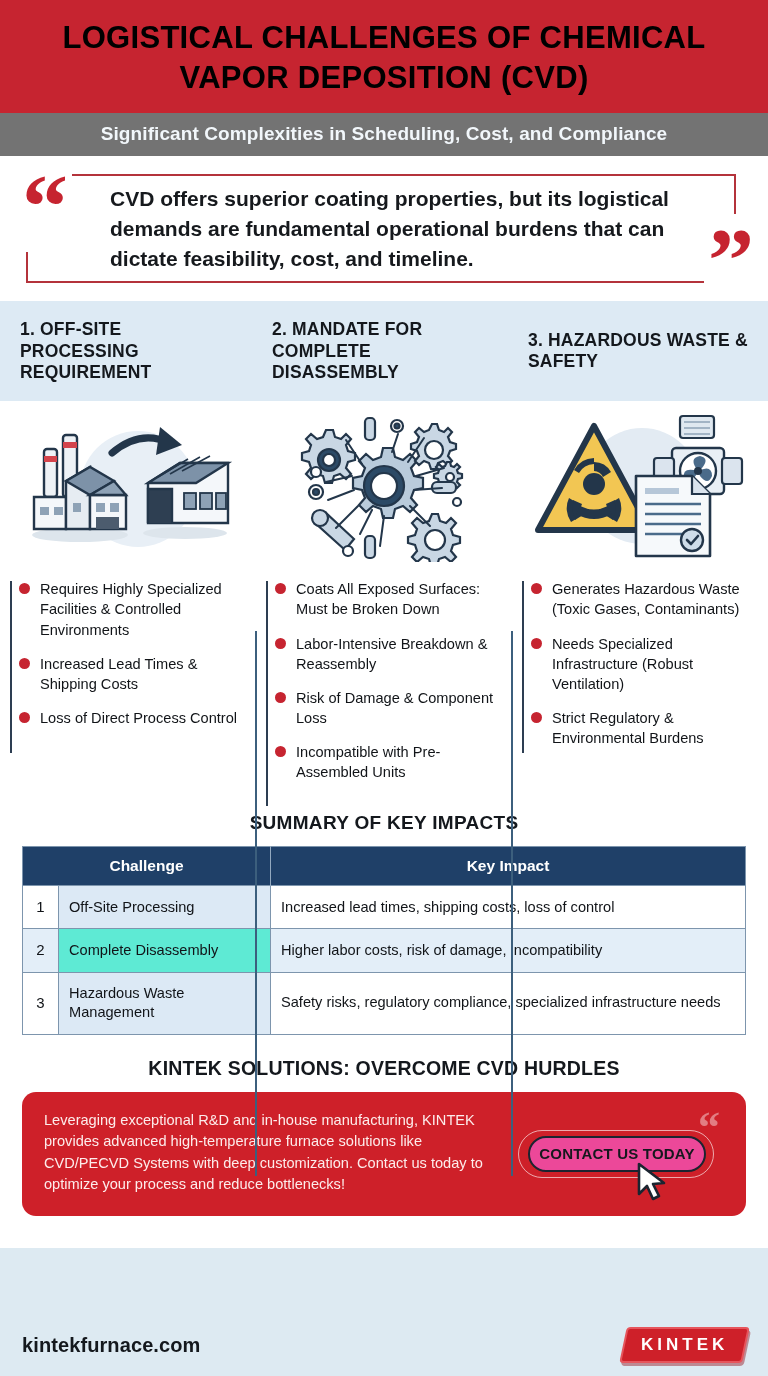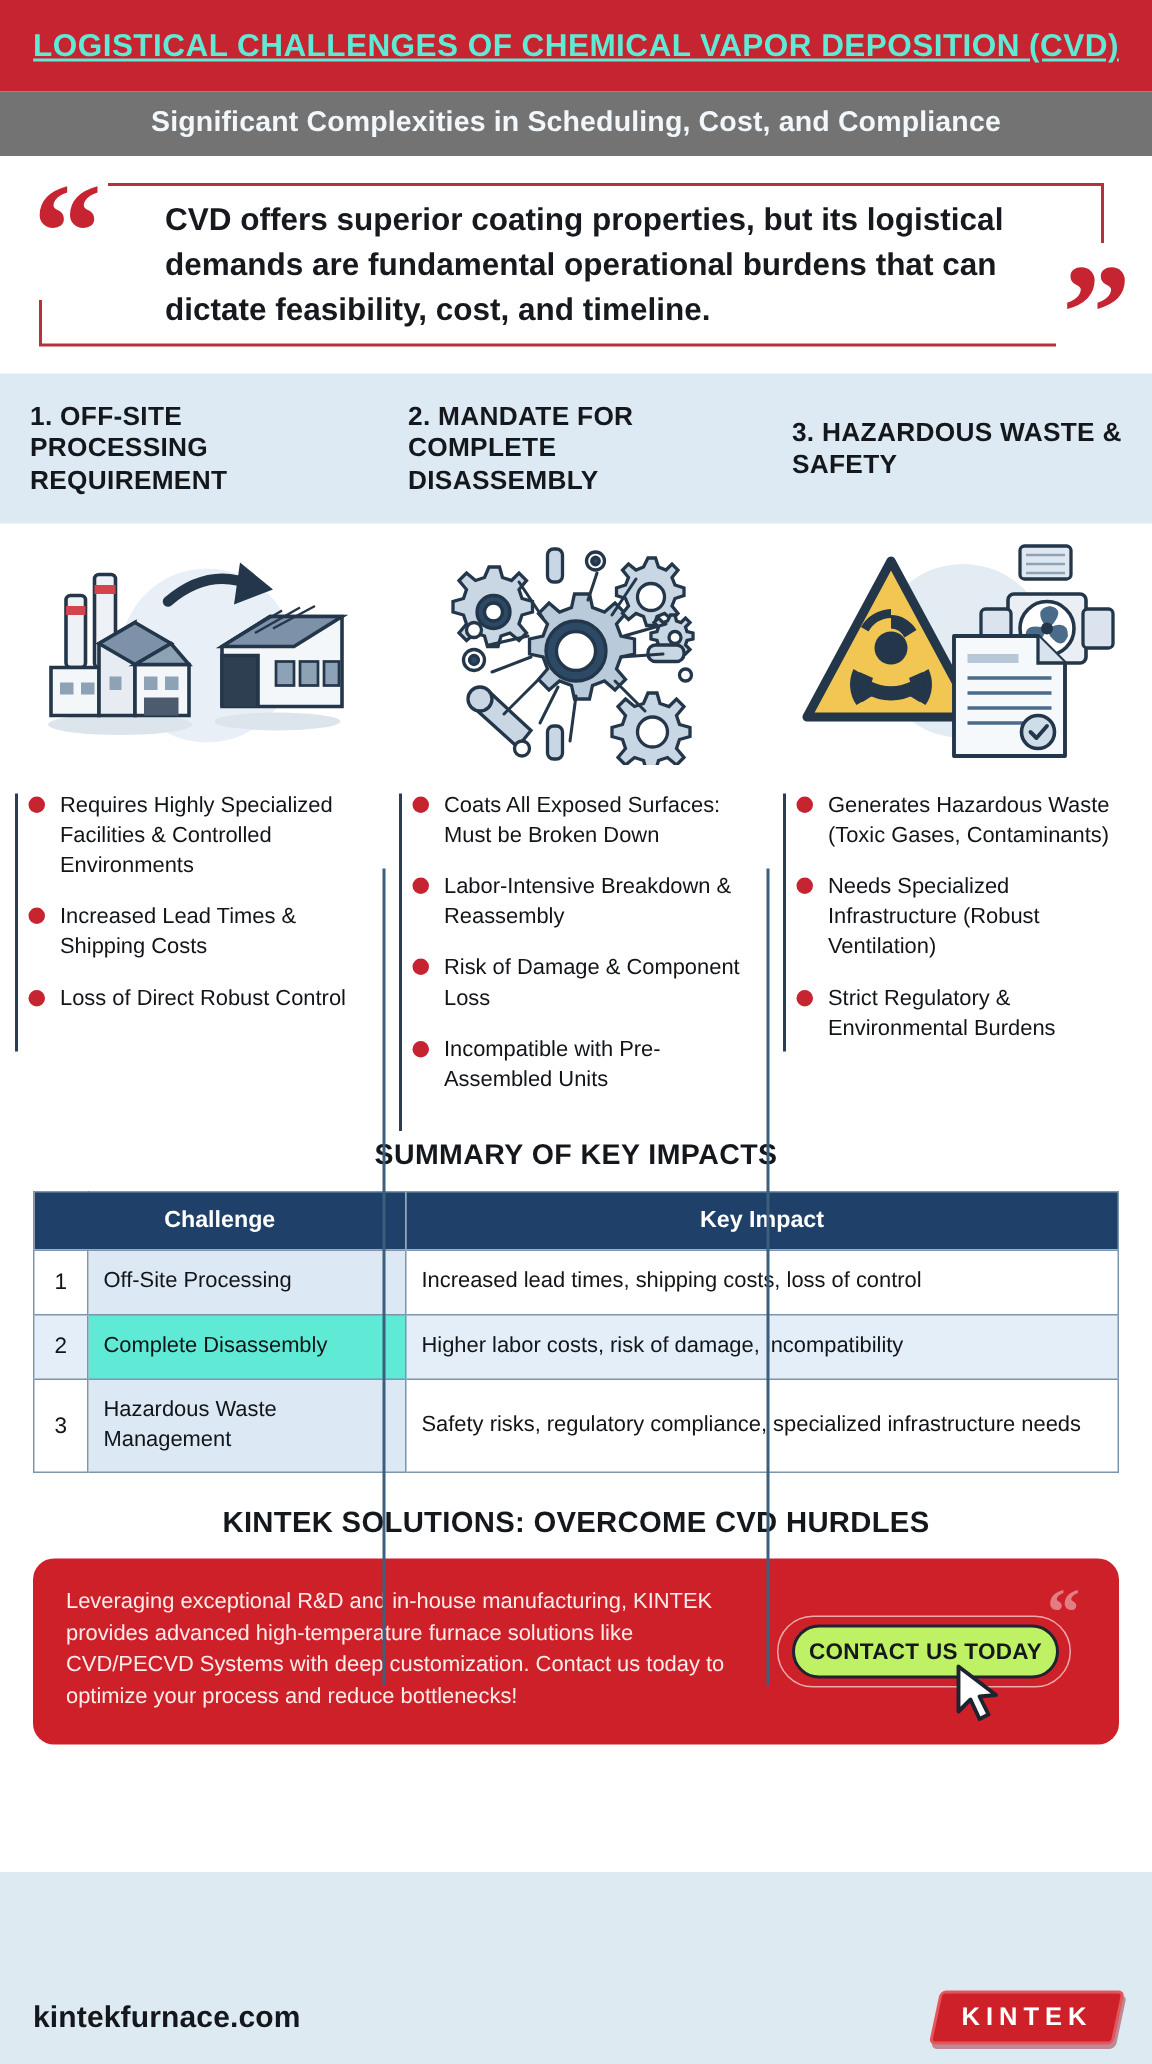--- a/index.html
+++ b/index.html
@@ -12,27 +12,26 @@
     position:relative;
   }
 
   
   .header {
     background:#C62430;
     padding:18px 22px 16px 22px;
     text-align:center;
   }
   .header h1 {
-    color:#5eead4;
-    font-size:21px;
+    color:#000000;
+    font-size:31px;
     line-height:1.28;
     font-weight:bold;
     letter-spacing:.3px;
     text-transform:uppercase;
-    text-decoration:underline;
   }
   .subbar {
     background:#737373;
     text-align:center;
     padding:10px 10px 11px 10px;
   }
   .subbar h2 {
     color:#f2f7fb;
     font-size:19px;
     font-weight:bold;
@@ -214,21 +213,21 @@
     position:absolute;
     left:4px; top:20px;
     width:196px; height:48px;
     border:1.5px solid rgba(255,255,255,.62);
     border-radius:26px;
   }
   .btn-pill {
     position:absolute;
     left:14px; top:26px;
     width:178px; height:36px;
-    background:#bef264;
+    background:#ec4899;
     border:2px solid #1b2430;
     border-radius:19px;
     display:flex; align-items:center; justify-content:center;
     font-size:15px; font-weight:bold;
     letter-spacing:.2px;
     color:#14181d;
   }
   .cta-quote {
     position:absolute;
     right:6px; top:-4px;
@@ -331,21 +330,21 @@
       <div class="bullet">
         <span class="dot"></span>
         <span>Requires Highly Specialized Facilities &amp; Controlled Environments</span>
       </div>
       <div class="bullet">
         <span class="dot"></span>
         <span>Increased Lead Times &amp; Shipping Costs</span>
       </div>
       <div class="bullet">
         <span class="dot"></span>
-        <span>Loss of Direct Robust Control</span>
+        <span>Loss of Direct Process Control</span>
       </div>
     </div>
   </div>
 
   <div class="col">
     <div class="col-head">
       <h3>2. MANDATE FOR COMPLETE DISASSEMBLY</h3>
     </div>
     <div class="icon-box">
       <svg width="200" height="152" viewBox="0 0 200 152">

